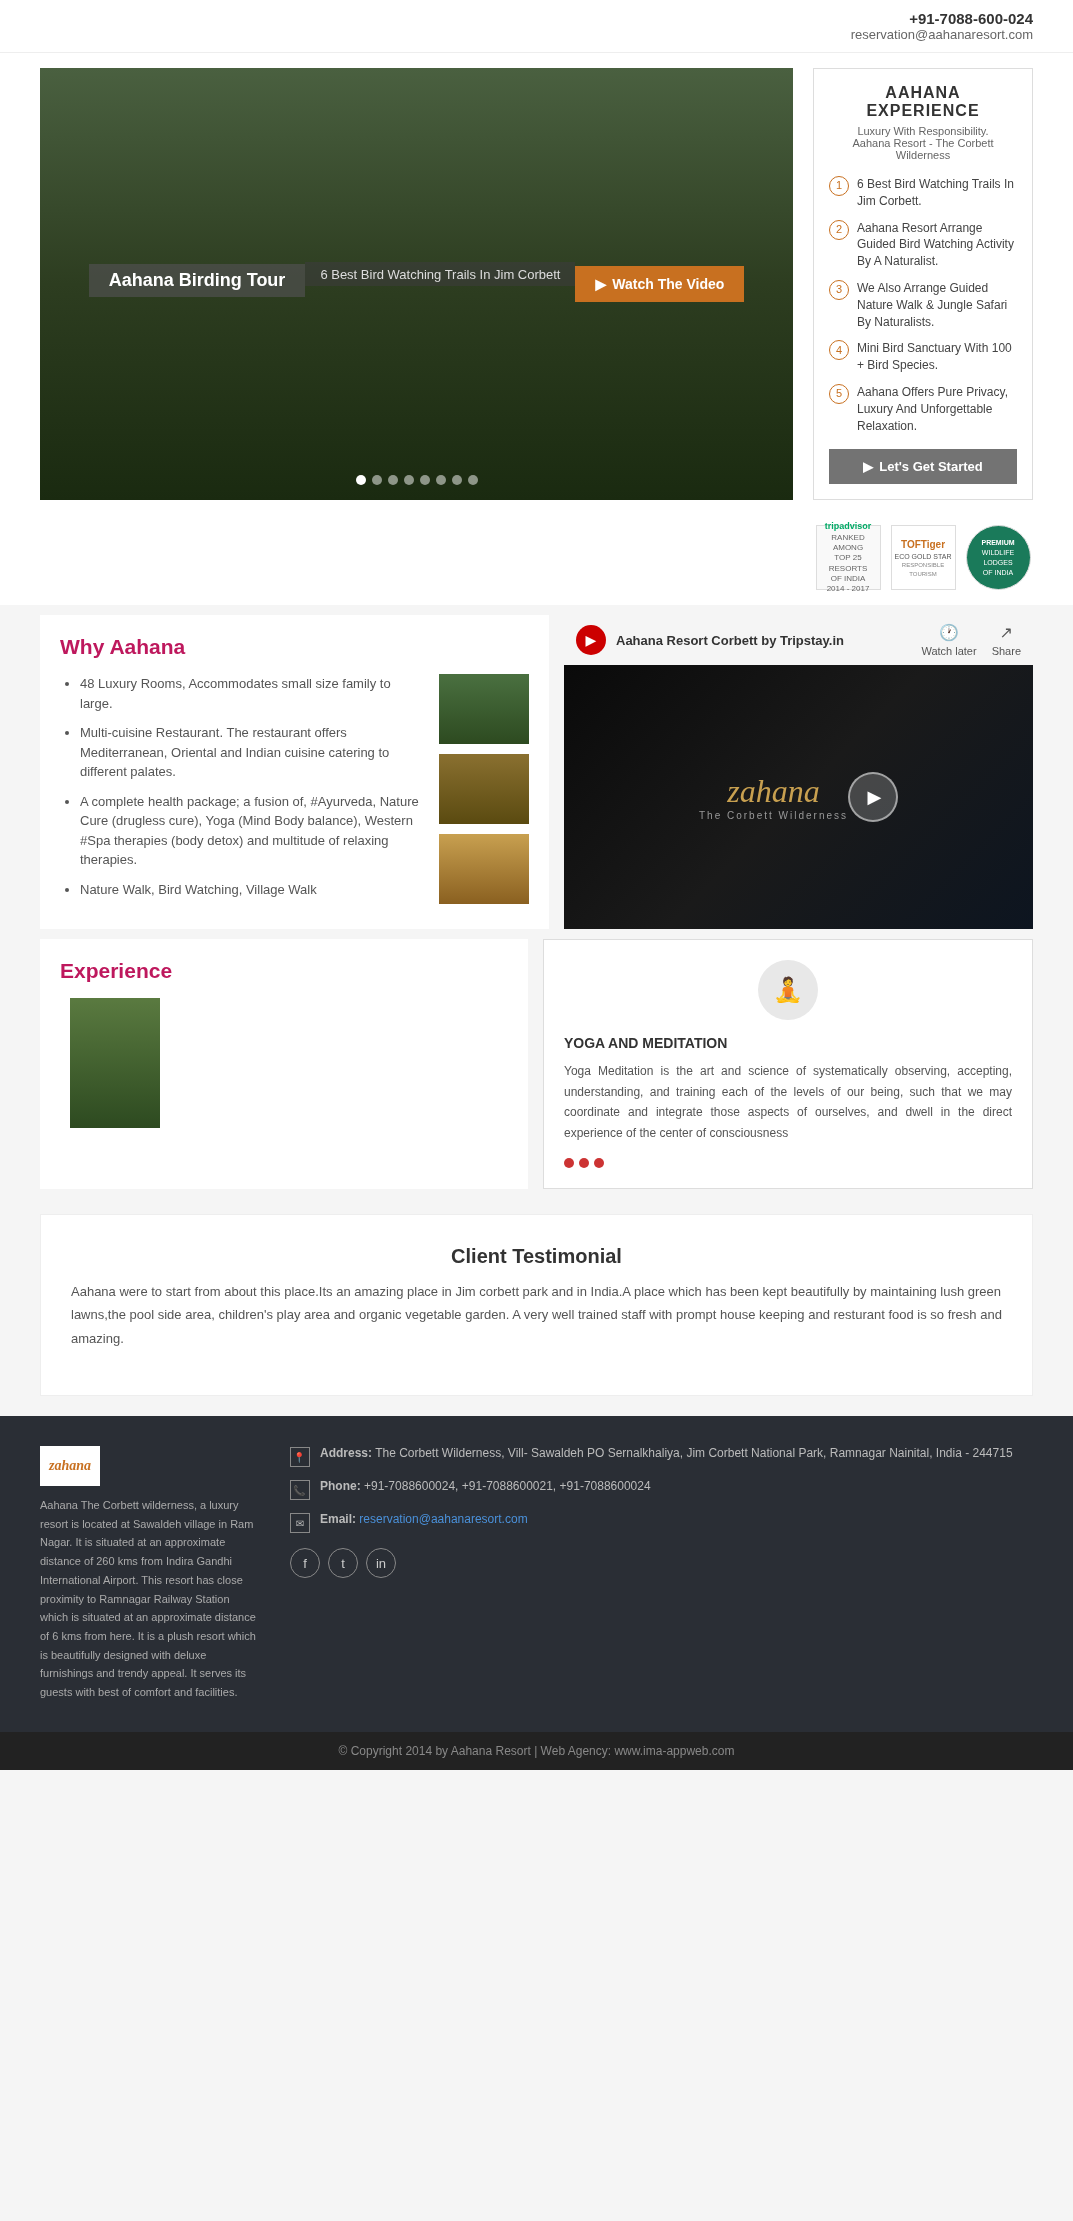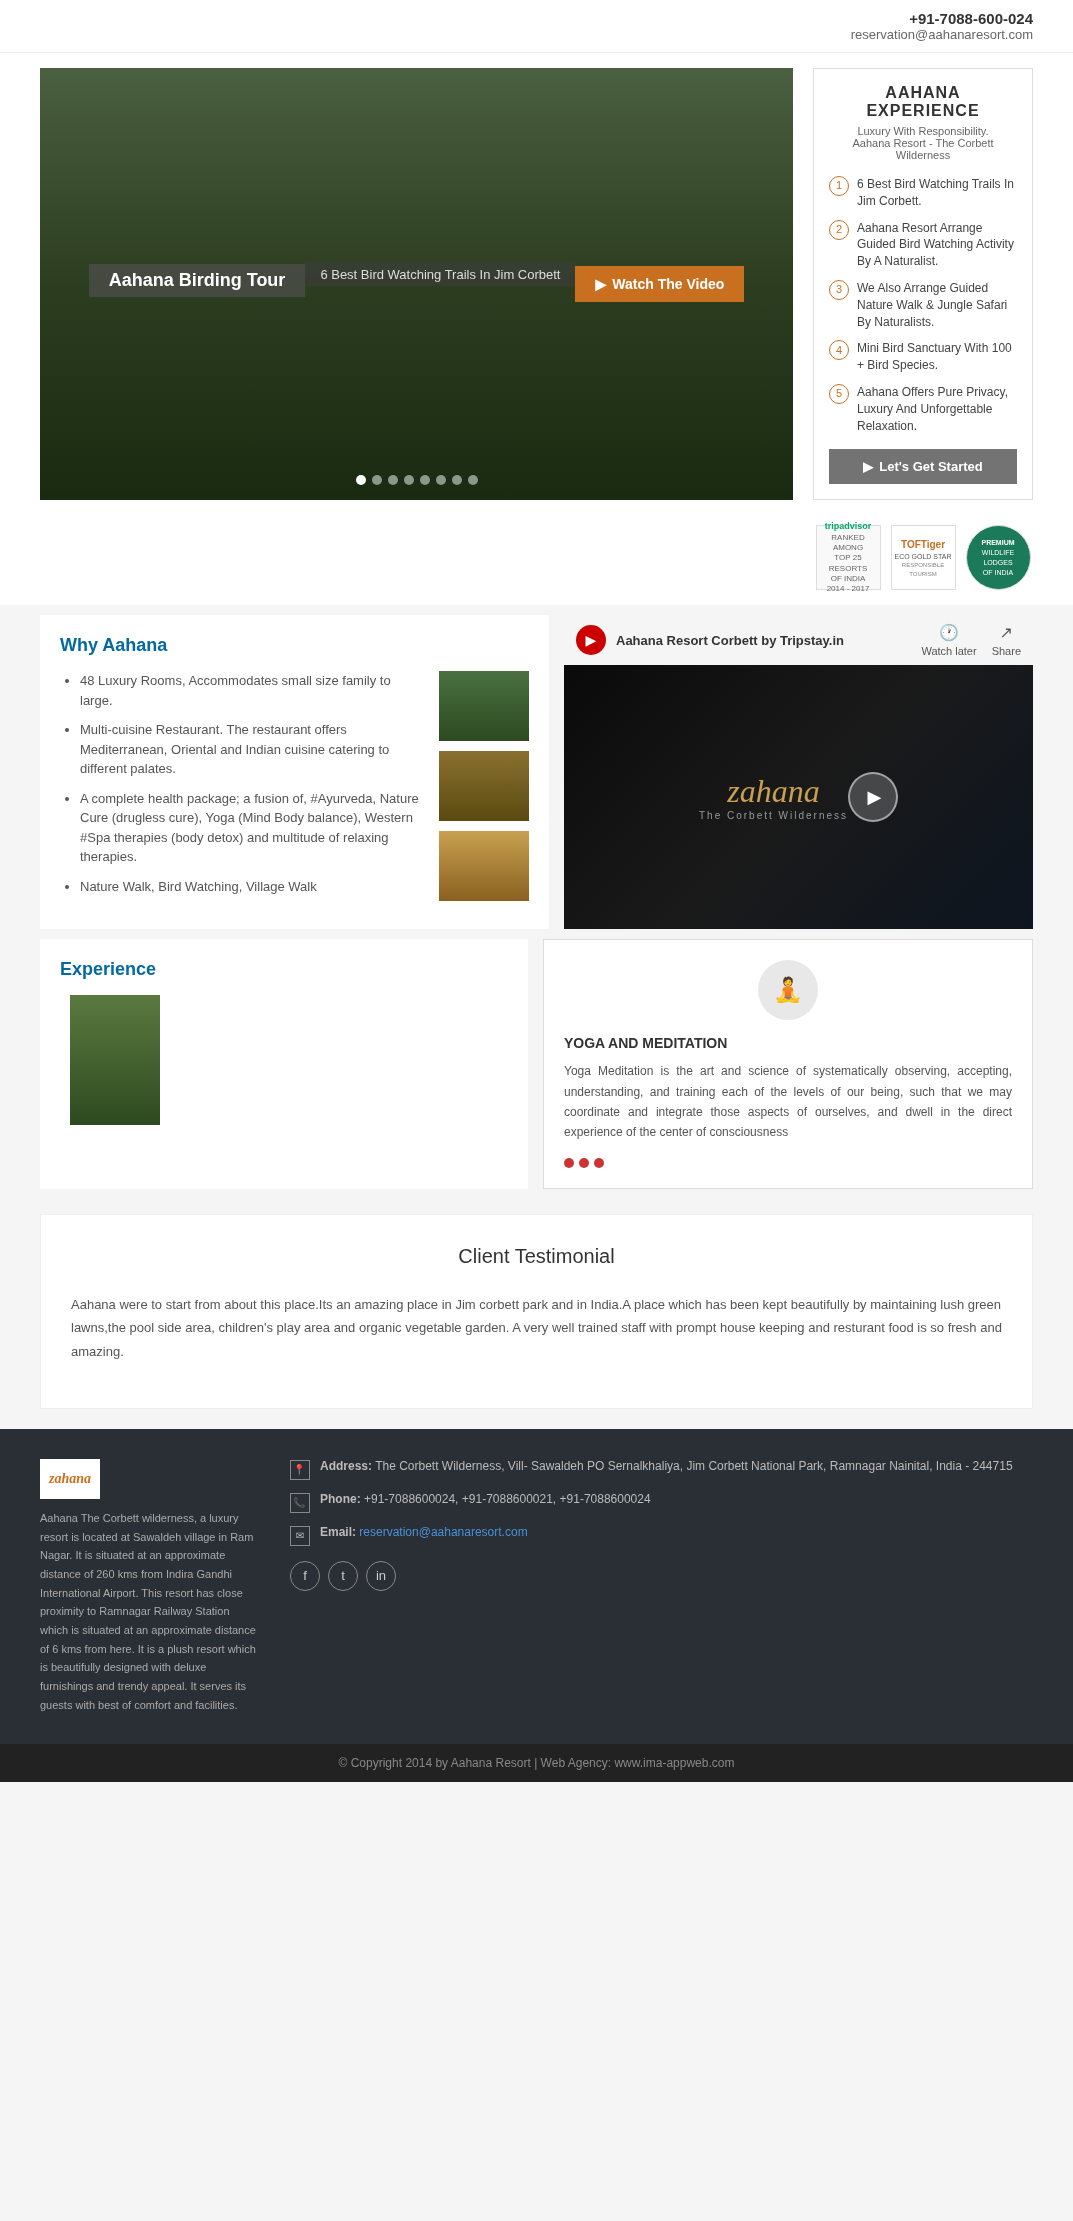--- a/index.html
+++ b/index.html
@@ -36,21 +36,21 @@
     .lets-started-btn::before { content: '▶'; }
 
     
     .awards-section { background: #fff; padding: 10px 40px 15px; display: flex; justify-content: flex-end; }
     .awards-container { width: 220px; display: flex; gap: 10px; align-items: center; justify-content: center; }
     .award-badge { width: 65px; height: 65px; border: 1px solid #ddd; display: flex; align-items: center; justify-content: center; background: #f9f9f9; }
     .award-badge.green { background: #1a7a5a; border-radius: 50%; }
     .award-badge.toft { background: #fff; }
     .award-text { font-size: 7px; color: #666; text-align: center; line-height: 1.3; }
     .award-text-white { font-size: 7px; color: #fff; text-align: center; line-height: 1.3; }
-    .section-title { font-size: 18px; font-weight: bold; color: #0369a1; margin-bottom: 15px; }
+    .section-title { font-size: 21px; font-weight: bold; color: #be185d; margin-bottom: 15px; }
     .section-list { list-style: disc; padding-left: 20px; }
     .section-list li { margin-bottom: 10px; font-size: 13px; color: #555; line-height: 1.5; }
     .why-images { display: flex; flex-direction: column; gap: 5px; margin-left: 10px; }
     .why-aahana-inner { display: flex; gap: 10px; }
     .video-player { background: #111; position: relative; width: 100%; padding-top: 56.25%; overflow: hidden; }
     .video-player-inner { position: absolute; top: 0; left: 0; width: 100%; height: 100%; background: linear-gradient(135deg, #0a0a0a 0%, #1a1a1a 50%, #0d1520 100%); display: flex; align-items: center; justify-content: center; }
     .video-logo { text-align: center; }
     .play-btn-circle { width: 50px; height: 50px; border-radius: 50%; background: rgba(255,255,255,0.2); border: 2px solid rgba(255,255,255,0.5); display: flex; align-items: center; justify-content: center; position: absolute; cursor: pointer; }
     .play-btn-circle::after { content: '▶'; color: #fff; font-size: 18px; margin-left: 3px; }
     .video-top-bar { background: #f5f5f5; padding: 8px 12px; display: flex; align-items: center; gap: 10px; }
@@ -62,21 +62,21 @@
     .exp-images { margin-left: 10px; }
     .exp-inner { display: flex; gap: 10px; }
     .yoga-icon { width: 60px; height: 60px; border-radius: 50%; background: #e8e8e8; display: flex; align-items: center; justify-content: center; margin: 0 auto 15px; font-size: 24px; }
     .yoga-title { font-size: 14px; font-weight: bold; color: #333; margin-bottom: 10px; }
     .yoga-text { font-size: 12px; color: #555; line-height: 1.7; text-align: justify; }
     .yoga-dots { display: flex; gap: 5px; margin-top: 15px; }
     .yoga-dot { width: 10px; height: 10px; border-radius: 50%; }
 
     
     .testimonial-section { margin: 10px 40px 20px; background: #fff; padding: 30px; border: 1px solid #eee; }
-    .testimonial-title { text-align: center; font-size: 20px; font-weight: normal; color: #333; margin-bottom: 25px; }
+    .testimonial-title { text-align: center; font-size: 20px; font-weight: bold; color: #333; margin-bottom: 12px; }
     .testimonial-text { font-size: 13px; color: #555; line-height: 1.8; margin-bottom: 15px; }
     .testimonial-author { font-size: 14px; font-weight: bold; color: #333; }
 
     
     .footer { background: #2a2e35; padding: 30px 40px; color: #ccc; }
     .footer-inner { display: flex; gap: 30px; }
     .footer-logo-section { width: 220px; }
     .footer-logo { display: flex; align-items: center; gap: 8px; margin-bottom: 10px; }
     .footer-logo-img { width: 60px; height: 40px; background: #fff; display: flex; align-items: center; justify-content: center; font-size: 10px; font-weight: bold; color: #333; }
     .footer-desc { font-size: 11px; color: #aaa; line-height: 1.7; }

